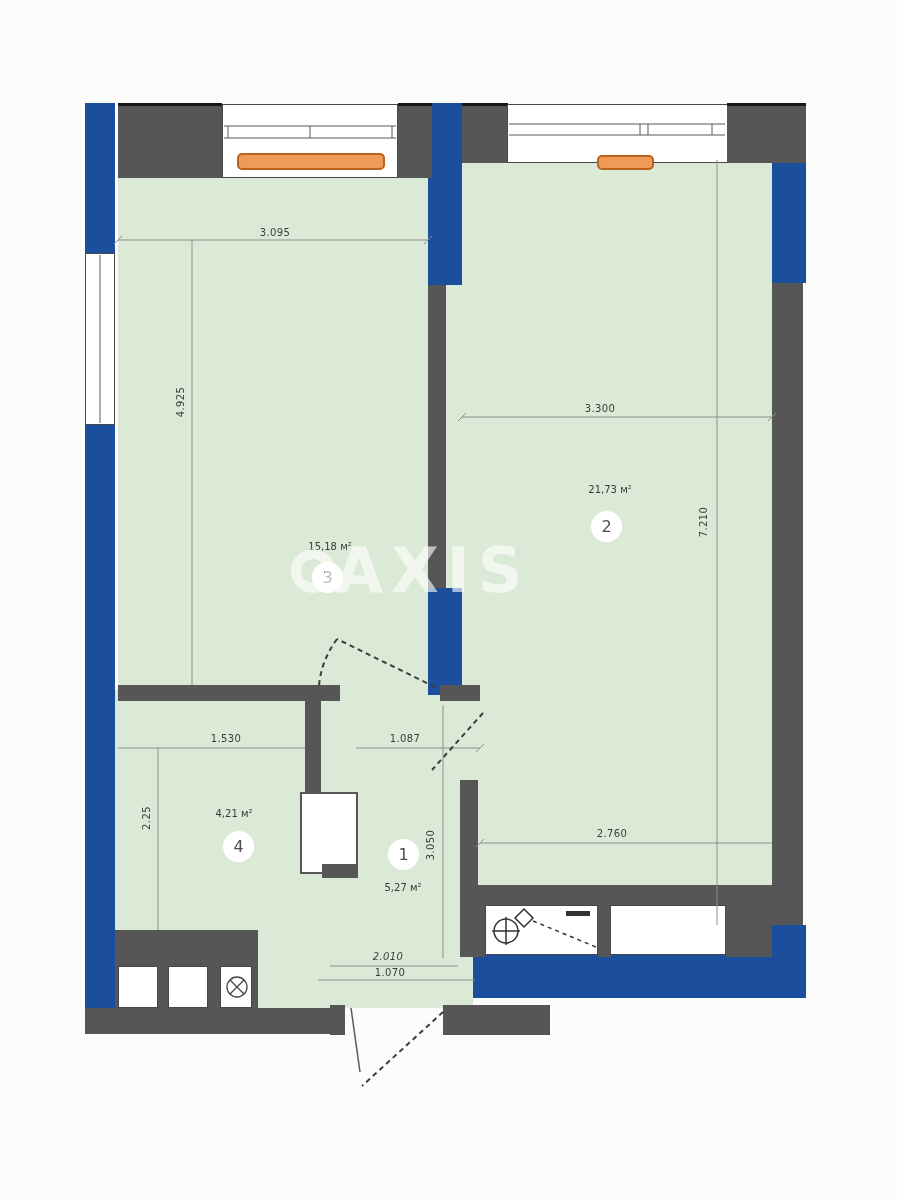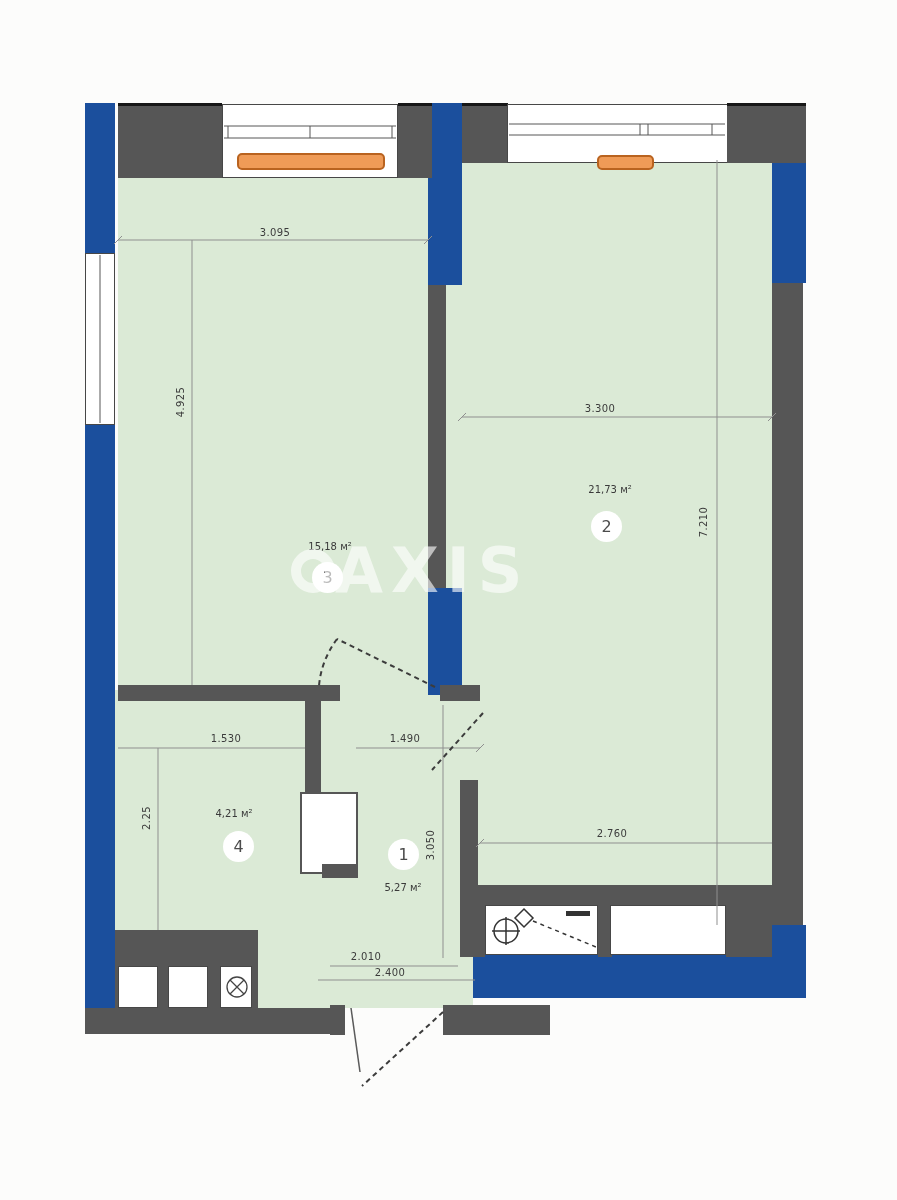--- a/index.html
+++ b/index.html
@@ -118,25 +118,25 @@
       <path d="M230,980 L244,994 M230,994 L244,980"></path>
     </g>
   </svg>
 
   <div class="dim" style="left:275px;top:227px;">3.095</div>
   <div class="dim v" style="left:180px;top:402px;">4.925</div>
   <div class="dim" style="left:600px;top:403px;">3.300</div>
   <div class="dim v" style="left:703px;top:522px;">7.210</div>
   <div class="dim" style="left:612px;top:828px;">2.760</div>
   <div class="dim" style="left:208px;top:733px;margin-left:18px;">1.530</div>
-  <div class="dim" style="left:405px;top:733px;">1.490</div>
+  <div class="dim" style="left:405px;top:733px;">1.087</div>
   <div class="dim v" style="left:146px;top:818px;">2.25</div>
   <div class="dim v" style="left:430px;top:845px;">3.050</div>
-  <div class="dim" style="left:366px;top:951px;">2.010</div>
-  <div class="dim" style="left:390px;top:967px;">2.400</div>
+  <div class="dim" style="left:388px;top:951px;font-style:italic;">2.010</div>
+  <div class="dim" style="left:390px;top:967px;">1.070</div>
 
   <div class="area" style="left:330px;top:541px;text-align:center;">15,18 м²</div>
   <div class="badge" style="left:312px;top:562px;">3</div>
 
   <div class="area" style="left:610px;top:484px;">21,73 м²</div>
   <div class="badge" style="left:591px;top:511px;">2</div>
 
   <div class="area" style="left:234px;top:808px;">4,21 м²</div>
   <div class="badge" style="left:223px;top:831px;">4</div>
 

